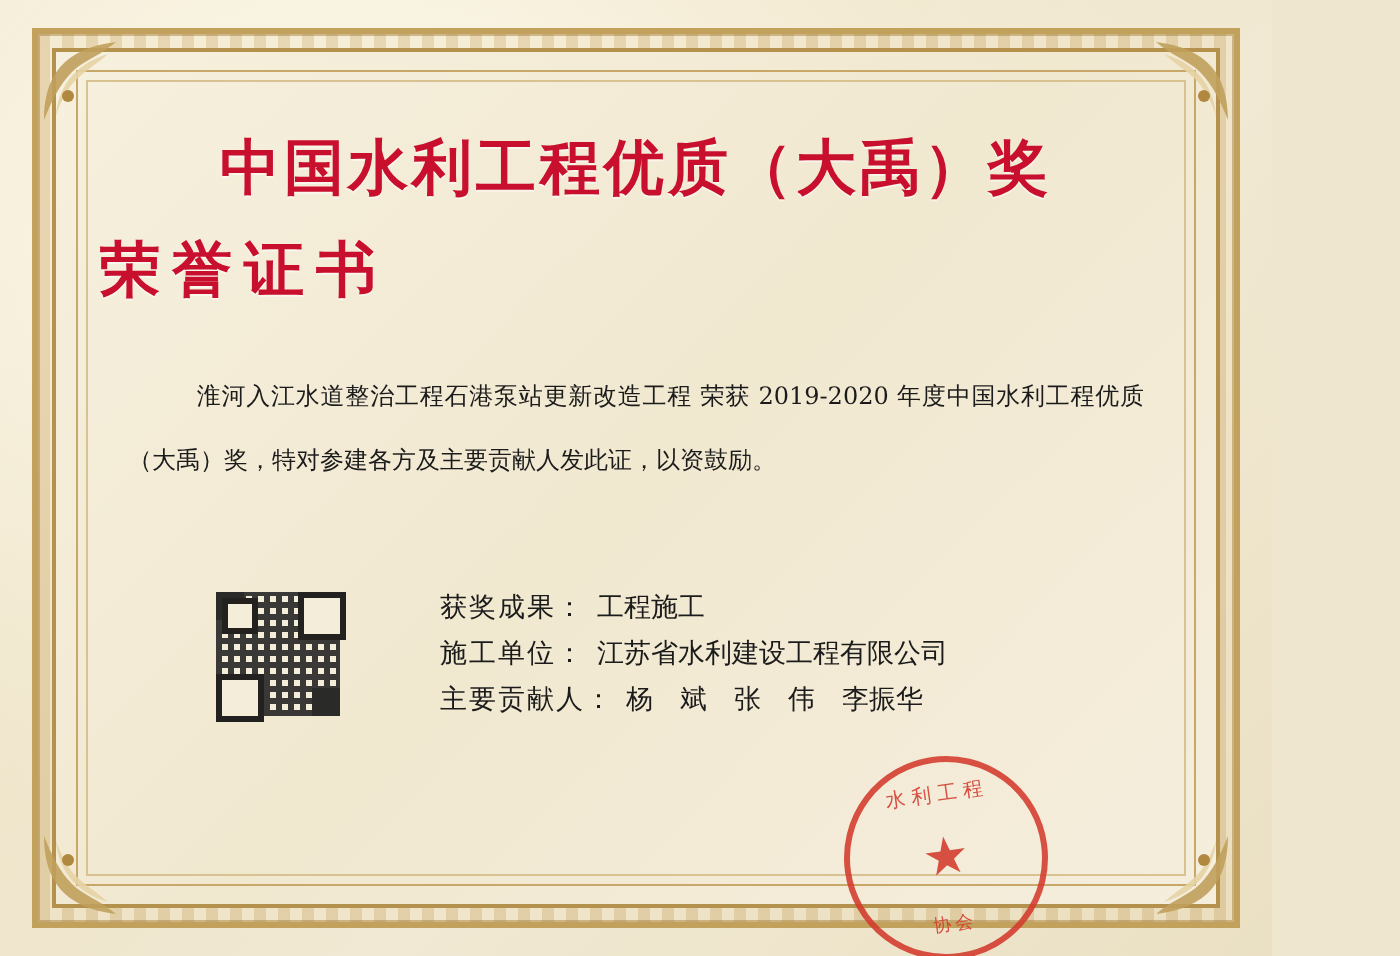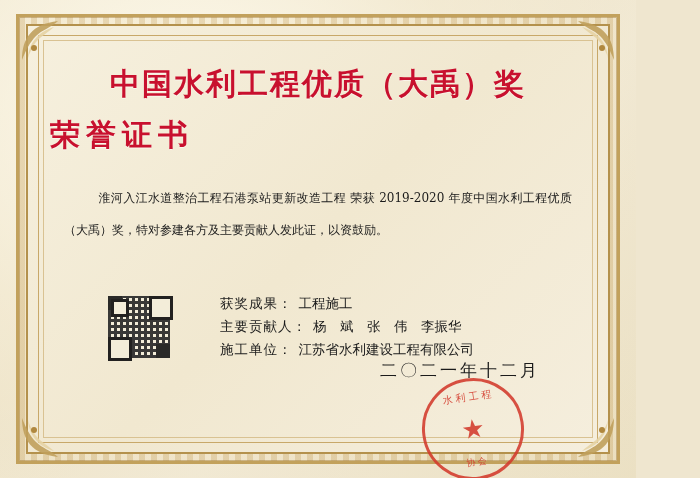--- a/index.html
+++ b/index.html
@@ -270,28 +270,27 @@
 
     <div class="body-text"><span class="indent"></span><span>淮河入江水道整治工程石港泵站更新改造工程 荣获 2019-2020 年度中国水利工程优质（大禹）奖，特对参建各方及主要贡献人发此证，以资鼓励。</span></div>
 
     <div class="qr"></div>
 
     <div class="details">
       <div class="detail-row">
         <span class="detail-label">获奖成果：</span><span class="detail-value">工程施工</span>
       </div>
       <div class="detail-row">
-        <span class="detail-label">主要贡献人：</span><span class="detail-value">杨　斌　张　伟　李振华</span>
+        <span class="detail-label">施工单位：</span><span class="detail-value">江苏省水利建设工程有限公司</span>
       </div>
       <div class="detail-row">
-        <span class="detail-label">施工单位：</span><span class="detail-value">江苏省水利建设工程有限公司</span>
+        <span class="detail-label">主要贡献人：</span><span class="detail-value">杨　斌　张　伟　李振华</span>
       </div>
     </div>
 
     <div class="seal">
       <div class="seal-top">水利工程</div>
       <div class="star">★</div>
       <div class="seal-bottom">协会</div>
     </div>
 
-    <div class="date">二〇二一年十二月</div>
   </div>
 </div>
 
 </body></html>

